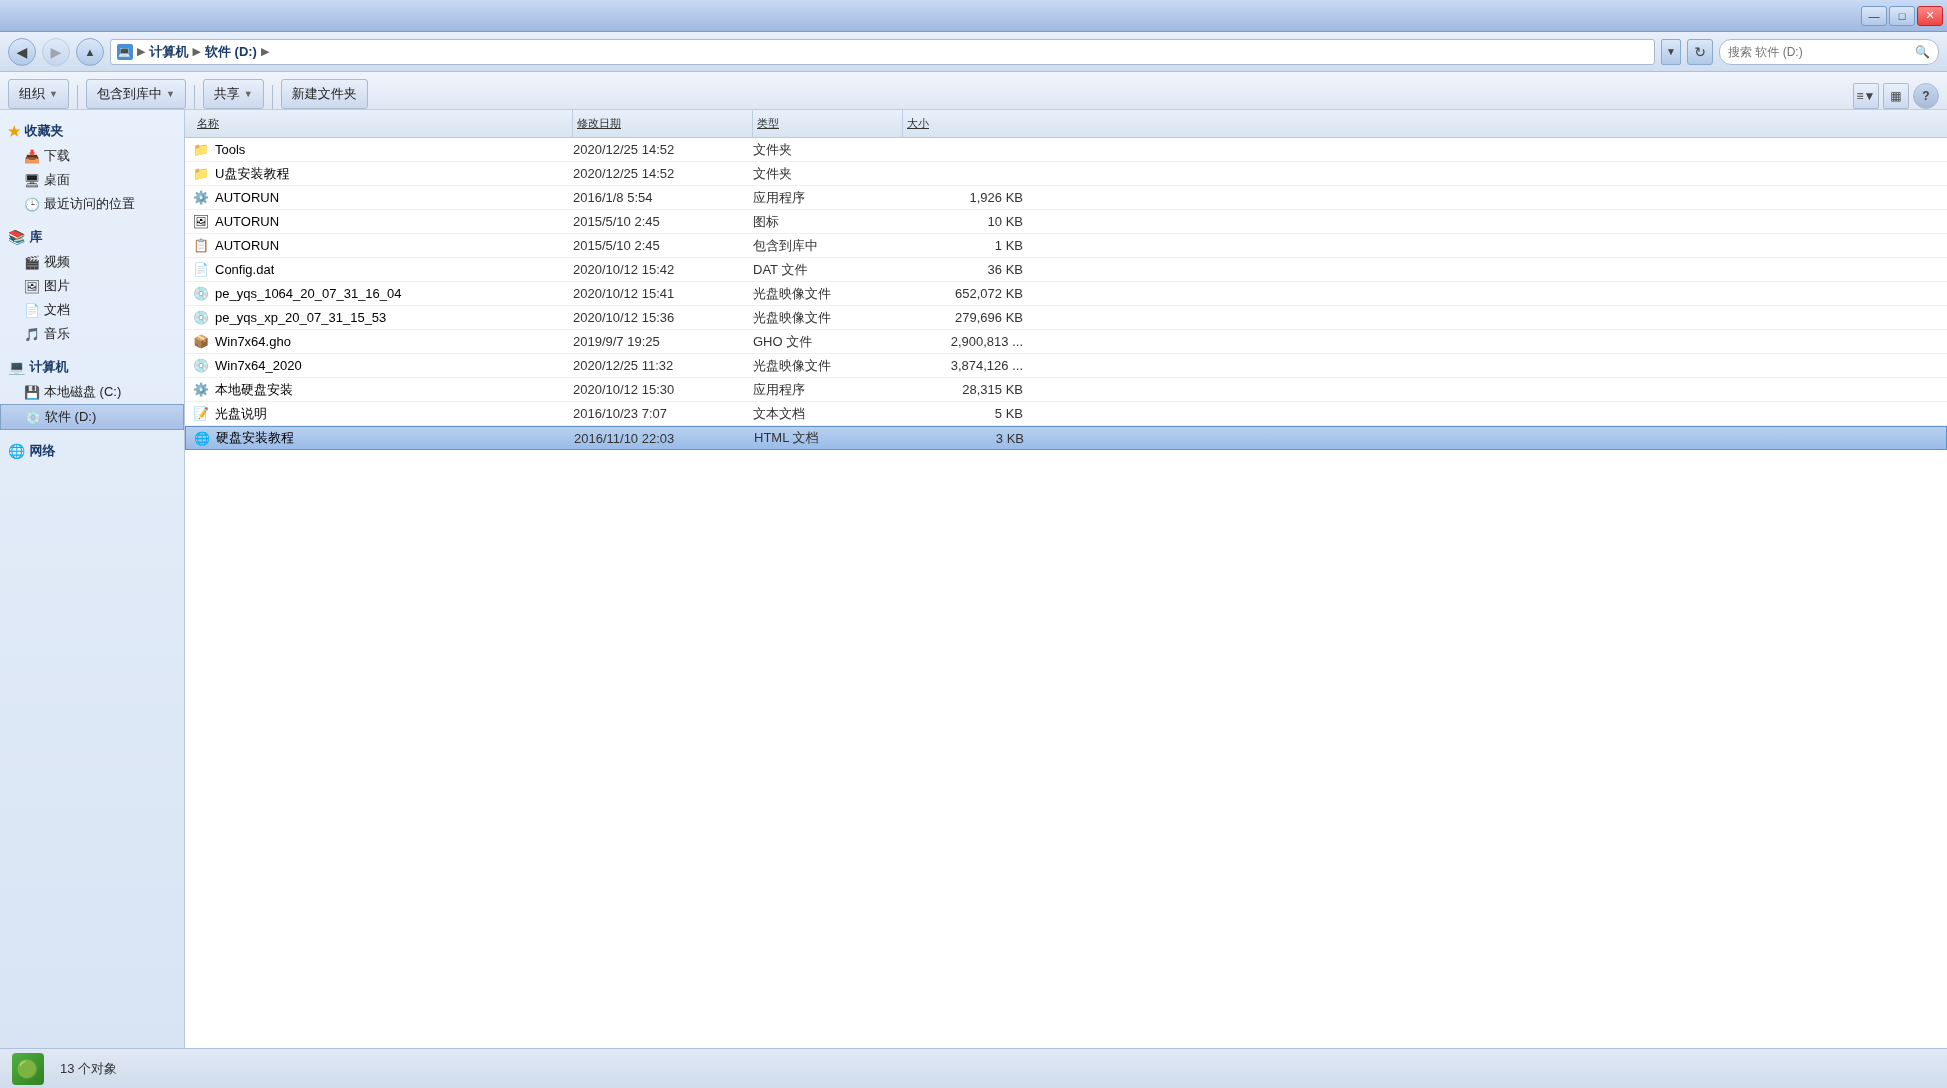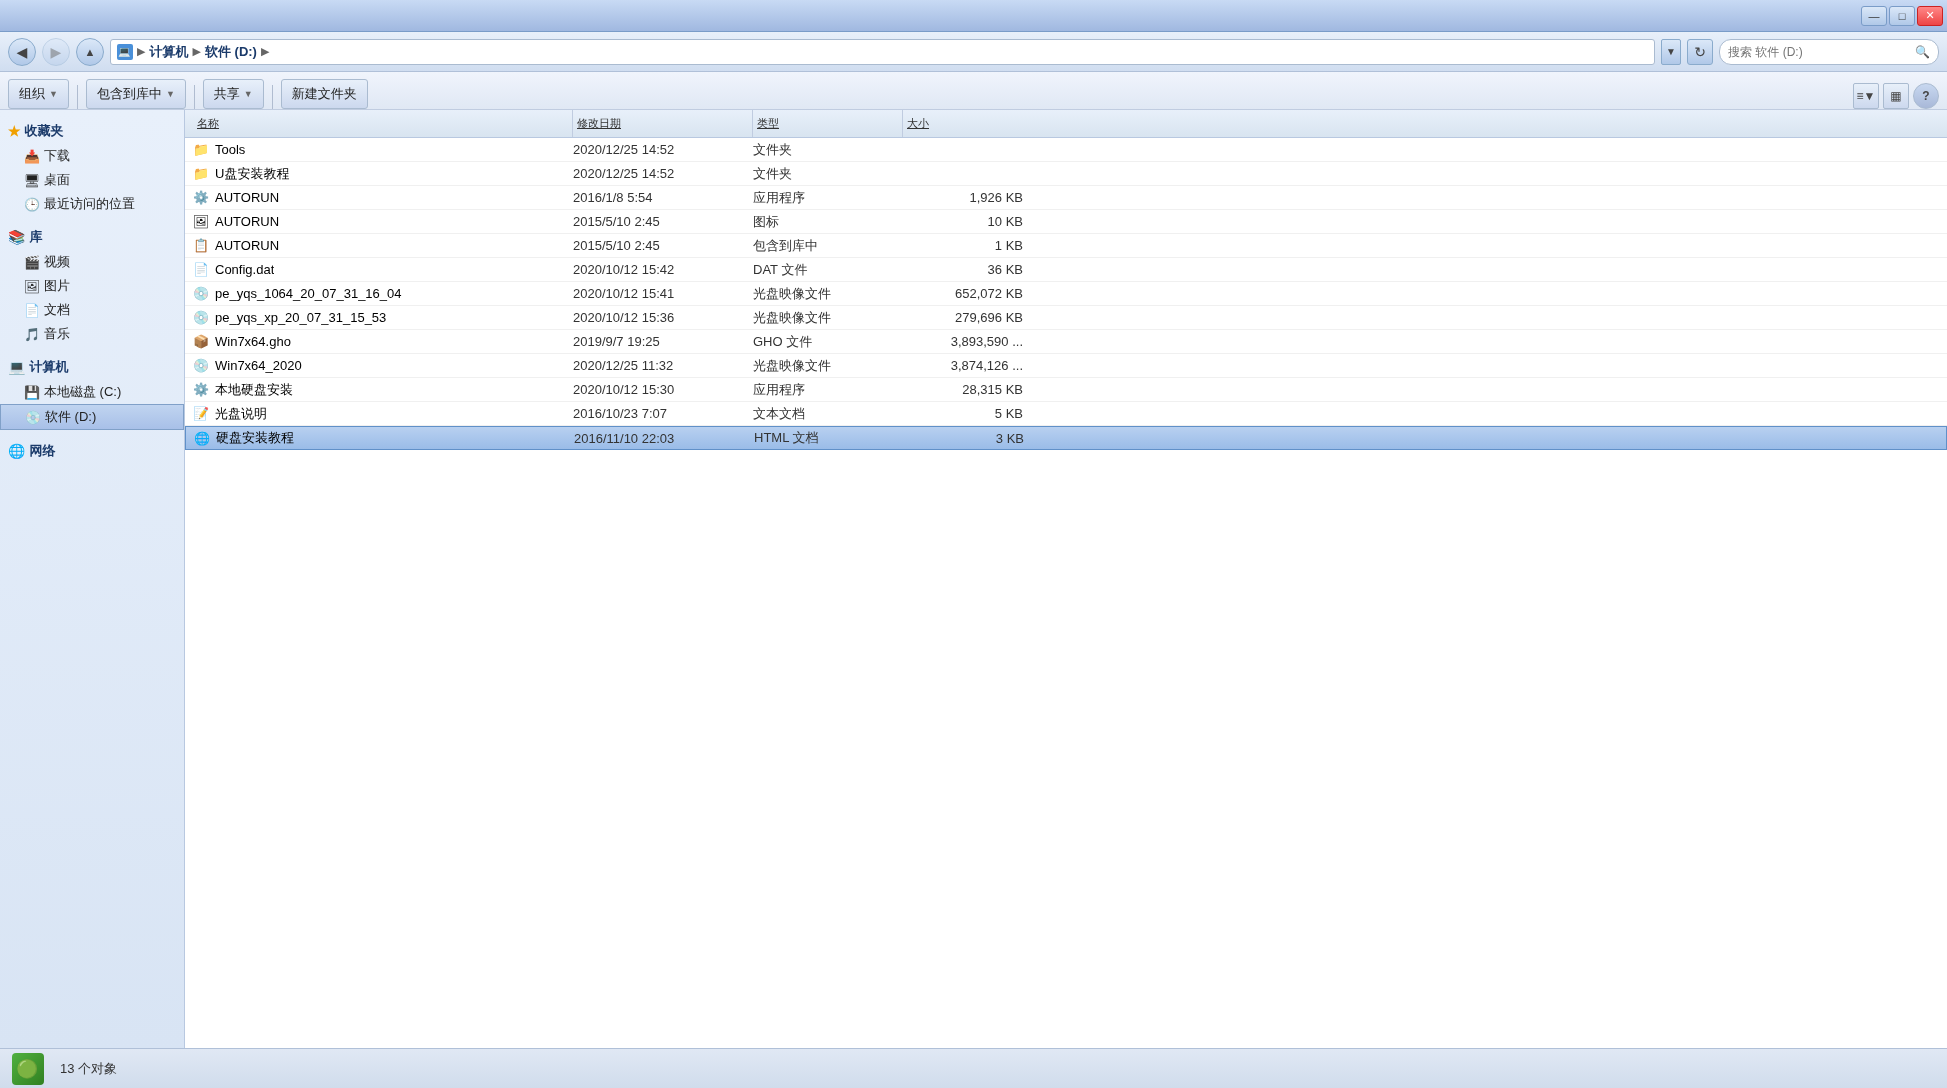--- a/index.html
+++ b/index.html
@@ -549,21 +549,21 @@
     <div class="file-type-cell">光盘映像文件</div>
     <div class="file-size-cell">279,696 KB</div>
   </div>
         <div class="file-row">
     <div class="file-name-cell">
       <span class="file-icon">📦</span>
       <span class="file-label">Win7x64.gho</span>
     </div>
     <div class="file-date-cell">2019/9/7 19:25</div>
     <div class="file-type-cell">GHO 文件</div>
-    <div class="file-size-cell">3,893,590 ...</div>
+    <div class="file-size-cell">2,900,813 ...</div>
   </div>
         <div class="file-row">
     <div class="file-name-cell">
       <span class="file-icon">💿</span>
       <span class="file-label">Win7x64_2020</span>
     </div>
     <div class="file-date-cell">2020/12/25 11:32</div>
     <div class="file-type-cell">光盘映像文件</div>
     <div class="file-size-cell">3,874,126 ...</div>
   </div>

